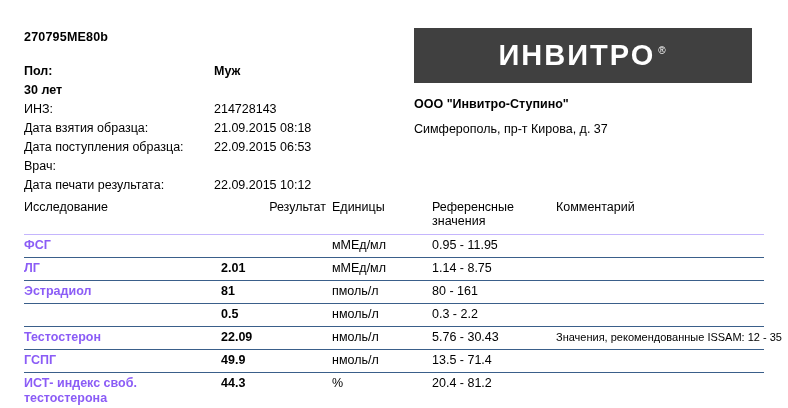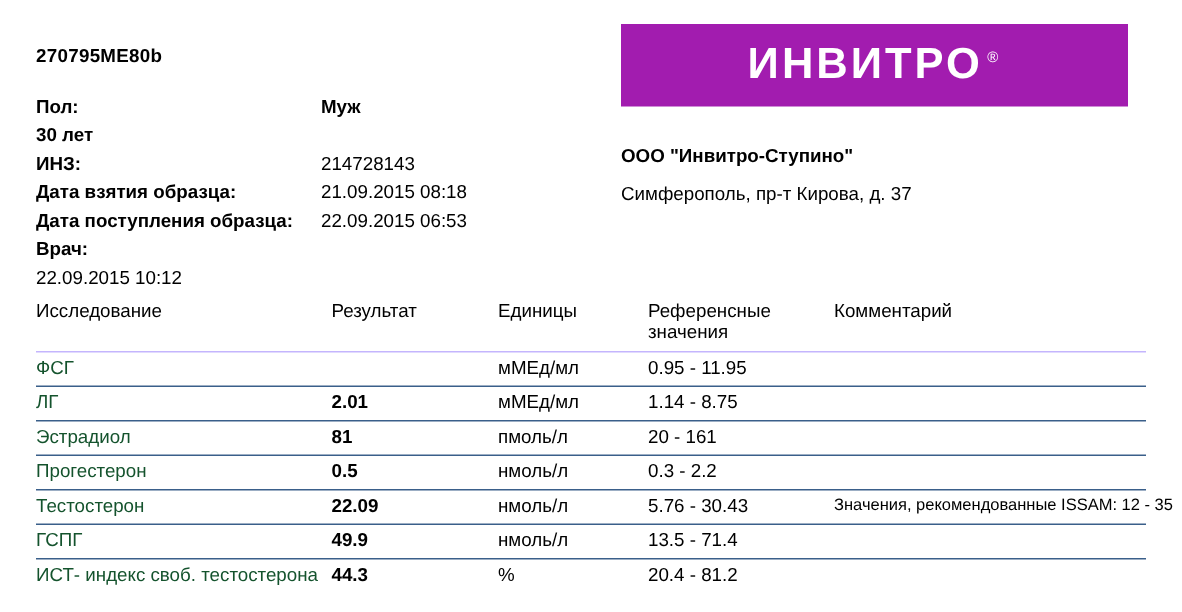--- a/index.html
+++ b/index.html
@@ -30,24 +30,24 @@
     top: 30px;
     font-size: 12.5px;
     font-weight: bold;
     letter-spacing: 0.2px;
     text-align: center;
   }
 
   .logo-box {
     position: absolute;
     left: 414px;
-    top: 16px;
+    top: 28px;
     width: 338px;
     height: 55px;
-    background: #a21caf;
+    background: #404040;
     display: flex;
     align-items: center;
     justify-content: center;
   }
   .logo-text {
     color: #ffffff;
     font-size: 29px;
     font-weight: bold;
     letter-spacing: 2px;
     position: relative;
@@ -82,21 +82,20 @@
     font-size: 12.5px;
   }
   .info-row {
     display: flex;
     line-height: 18px;
     margin-bottom: 1px;
   }
   .info-label {
     width: 190px;
     flex: 0 0 190px;
-    font-weight: bold;
   }
   .info-label.b { font-weight: bold; }
   .info-value.b { font-weight: bold; }
 
   
   .table {
     position: absolute;
     left: 24px;
     top: 200px;
     width: 740px;
@@ -106,39 +105,40 @@
     position: relative;
     height: 34px;
     border-bottom: 1px solid #c4b5fd;
   }
   .thead > div {
     position: absolute;
     top: 0;
     line-height: 14px;
   }
   .th-issl  { left: 0px;   width: 190px; }
-  .th-res   { left: 197px; width: 105px; }
+  .th-res   { left: 197px; width: 105px; text-align: right; }
   .th-unit  { left: 308px; width: 95px; }
   .th-ref   { left: 408px; width: 120px; }
   .th-com   { left: 532px; width: 200px; }
 
   .row {
     position: relative;
     border-bottom: 1px solid #3a5f8a;
     min-height: 22px;
   }
   .row > div {
     position: absolute;
     top: 3px;
     line-height: 15px;
   }
   .c-name {
     left: 0px;
     width: 195px;
-    color: #14532d;
+    color: #8b5cf6;
+    font-weight: bold;
   }
   .c-res {
     left: 197px;
     width: 105px;
     font-weight: bold;
   }
   .c-unit { left: 308px; width: 95px; }
   .c-ref  { left: 408px; width: 125px; }
   .c-com  { left: 532px; width: 230px; font-size: 11px; }
 
@@ -175,20 +175,21 @@
       <div class="info-value">21.09.2015 08:18</div>
     </div>
     <div class="info-row">
       <div class="info-label">Дата поступления образца:</div>
       <div class="info-value">22.09.2015 06:53</div>
     </div>
     <div class="info-row">
       <div class="info-label">Врач:</div>
     </div>
     <div class="info-row">
+      <div class="info-label">Дата печати результата:</div>
       <div class="info-value">22.09.2015 10:12</div>
     </div>
   </div>
 
   <div class="table">
 
     <div class="thead">
       <div class="th-issl">Исследование</div>
       <div class="th-res">Результат</div>
       <div class="th-unit">Единицы</div>
@@ -211,26 +212,25 @@
       <div class="c-res">2.01</div>
       <div class="c-unit">мМЕд/мл</div>
       <div class="c-ref">1.14 - 8.75</div>
       <div class="c-com"></div>
     </div>
 
     <div class="row">
       <div class="c-name">Эстрадиол</div>
       <div class="c-res">81</div>
       <div class="c-unit">пмоль/л</div>
-      <div class="c-ref">20 - 161</div>
-      <div class="c-com"></div>
-    </div>
-
-    <div class="row">
-      <div class="c-name">Прогестерон</div>
+      <div class="c-ref">80 - 161</div>
+      <div class="c-com"></div>
+    </div>
+
+    <div class="row">
       <div class="c-res">0.5</div>
       <div class="c-unit">нмоль/л</div>
       <div class="c-ref">0.3 - 2.2</div>
       <div class="c-com"></div>
     </div>
 
     <div class="row">
       <div class="c-name">Тестостерон</div>
       <div class="c-res">22.09</div>
       <div class="c-unit">нмоль/л</div>

